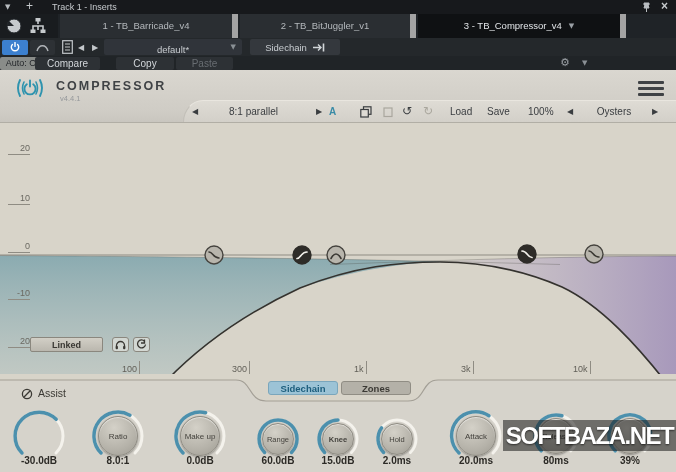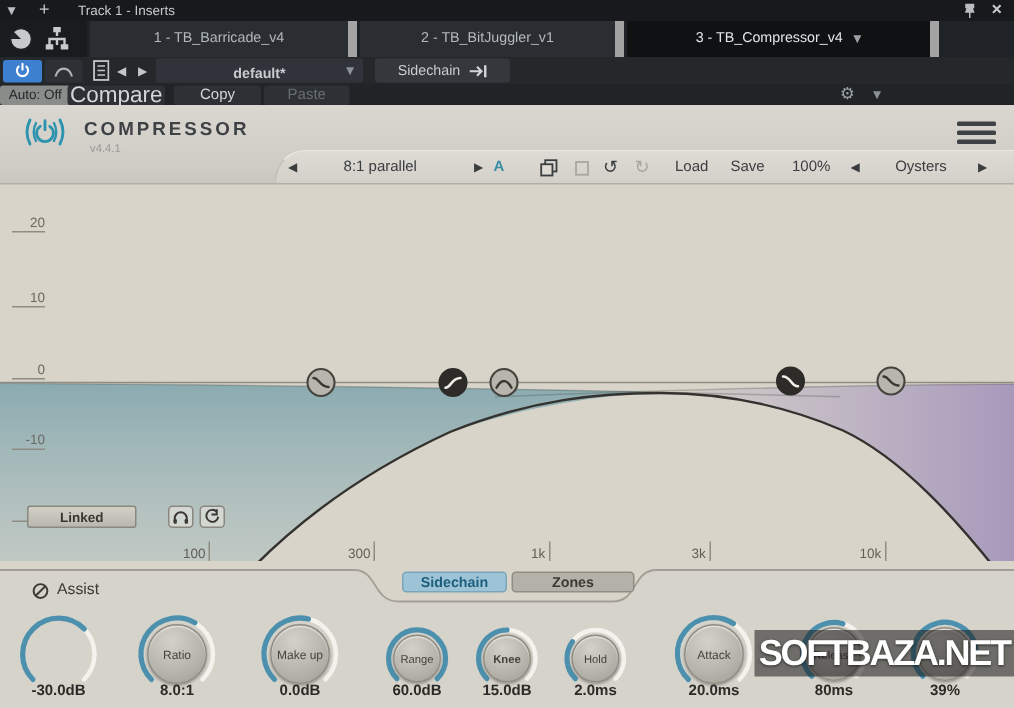--- a/index.html
+++ b/index.html
@@ -110,36 +110,36 @@
     <svg width="13" height="9" viewBox="0 0 13 9">
       <path d="M1,8 C3,1 10,1 12,8" fill="none" stroke="#b0b4b8" stroke-width="1.4"></path>
     </svg>
   </div>
   <svg class="abs" style="left:62px;top:2px;" width="11" height="14" viewBox="0 0 11 14">
     <rect x="0.7" y="0.7" width="9.6" height="12.6" fill="none" stroke="#c3c7ca" stroke-width="1.2"></rect>
     <path d="M3,4 h5 M3,7 h5 M3,10 h5" stroke="#c3c7ca" stroke-width="1.1"></path>
   </svg>
   <span class="abs ico" style="left:78px;top:2px;font-size:8px;line-height:15px;color:#c3c7ca;">◀</span>
   <span class="abs ico" style="left:92px;top:2px;font-size:8px;line-height:15px;color:#c3c7ca;">▶</span>
-  <div class="abs chip" style="left:104px;top:1px;width:138px;height:16px;background:#30343a;font-weight:bold;">
+  <div class="abs chip" style="left:104px;top:1px;width:138px;height:16px;background:#30343a;">
     <span class="tool-txt" style="line-height:16px;">default*</span>
     <span class="abs ico" style="right:6px;top:0;font-size:7px;line-height:16px;color:#8a9095;">▼</span>
   </div>
   <div class="abs chip" style="left:250px;top:1px;width:90px;height:16px;background:#34383d;display:flex;align-items:center;justify-content:center;gap:6px;">
     <span class="tool-txt">Sidechain</span>
     <svg width="12" height="9" viewBox="0 0 12 9">
       <path d="M0,4.5 h7 M5,1.5 L8,4.5 L5,7.5" fill="none" stroke="#d2d6da" stroke-width="1.4"></path>
       <path d="M10.5,0.5 v8" stroke="#d2d6da" stroke-width="1.6"></path>
     </svg>
   </div>
 </div>
 
 <div class="abs toolrow2">
   <div class="abs chip" style="left:0;top:0.5px;width:47px;height:13px;background:#898c89;font-size:9px;color:#23262a;line-height:13px;">Auto: Off</div>
-  <div class="abs chip darkchip" style="left:35px;top:0.5px;width:65px;height:13px;font-size:15px;line-height:13px;margin-left:10px;">Compare</div>
+  <div class="abs chip darkchip" style="left:35px;top:0.5px;width:65px;height:13px;font-size:10px;line-height:13px;">Compare</div>
   <div class="abs chip darkchip" style="left:116px;top:0.5px;width:58px;height:13px;font-size:10px;line-height:13px;">Copy</div>
   <div class="abs chip" style="left:176px;top:0.5px;width:57px;height:13px;background:#2d3135;font-size:10px;color:#686d72;line-height:13px;">Paste</div>
   <span class="abs ico" style="left:560px;top:0;font-size:11px;line-height:14px;color:#9ba0a5;">⚙</span>
   <span class="abs ico" style="left:582px;top:0;font-size:7px;line-height:14px;color:#8a9095;">▼</span>
 </div>
 
 <div class="abs header">
   <svg class="abs" style="left:12px;top:6px;" width="36" height="24" viewBox="0 0 36 24">
     <path d="M8,4 Q4,12 8,20" fill="none" stroke="#2e93ae" stroke-width="1.9" stroke-linecap="round"></path>
     <path d="M12,6 Q9,12 12,18" fill="none" stroke="#2e93ae" stroke-width="1.6" stroke-linecap="round"></path>
@@ -244,21 +244,21 @@
     </div>
   <div class="abs fql" style="left:461px;top:238px;">
       <span>3k</span>
       <span class="tick"></span>
     </div>
   <div class="abs fql" style="left:573px;top:238px;">
       <span>10k</span>
       <span class="tick"></span>
     </div>
 
-  <div class="abs linked-btn" style="left:18px;top:214px;">Linked</div>
+  <div class="abs linked-btn" style="left:30px;top:214px;">Linked</div>
   <div class="abs sq-btn" style="left:112px;top:214px;">
     <svg width="11" height="10" viewBox="0 0 11 10">
       <path d="M1.5,8 V5.5 a4,4 0 0 1 8,0 V8" fill="none" stroke="#3a3833" stroke-width="1.3"></path>
       <rect x="0.7" y="6" width="2.2" height="3.2" rx="0.8" fill="#3a3833"></rect>
       <rect x="8.1" y="6" width="2.2" height="3.2" rx="0.8" fill="#3a3833"></rect>
     </svg>
   </div>
   <div class="abs sq-btn" style="left:133px;top:214px;">
     <svg width="11" height="11" viewBox="0 0 11 11">
       <path d="M8.5,2.2 A4,4 0 1 0 9.5,5.5" fill="none" stroke="#3a3833" stroke-width="1.3"></path>
@@ -268,21 +268,21 @@
 </div>
 
 <div class="abs bottom-panel"></div>
 
 <svg class="abs" style="left:0;top:374px;" width="676" height="34" viewBox="0 0 676 34">
   <path d="M0,6 H236 C252,6 248,27 266,27 H408 C426,27 421,6 438,6 H676 V0 H0 Z" fill="#d8d4c9"></path>
   <path d="M0,6 H236 C252,6 248,27 266,27 H408 C426,27 421,6 438,6 H676" fill="none" stroke="#a39f96" stroke-width="1.2"></path>
 </svg>
 
 <div class="abs sc-tab active" style="left:268px;top:381px;width:70px;">Sidechain</div>
-<div class="abs sc-tab idle" style="left:341px;top:381px;width:82px;">Zones</div>
+<div class="abs sc-tab idle" style="left:341px;top:381px;width:70px;">Zones</div>
 
 <svg class="abs" style="left:21px;top:388px;" width="12" height="12" viewBox="0 0 12 12">
   <circle cx="6" cy="6" r="4.6" fill="none" stroke="#3b3934" stroke-width="1.3"></circle>
   <path d="M2.8,9.2 L9.2,2.8" stroke="#3b3934" stroke-width="1.3"></path>
 </svg>
 <span class="abs assist-lbl" style="left:38px;top:387px;">Assist</span>
 
 <div class="knob" style="left:12px;top:409px;width:54px;height:54px;">
   <svg class="arc" width="54" height="54">
       <path class="track" d="M10.0,44.0 A24,24 0 1 1 44.0,44.0"></path>

